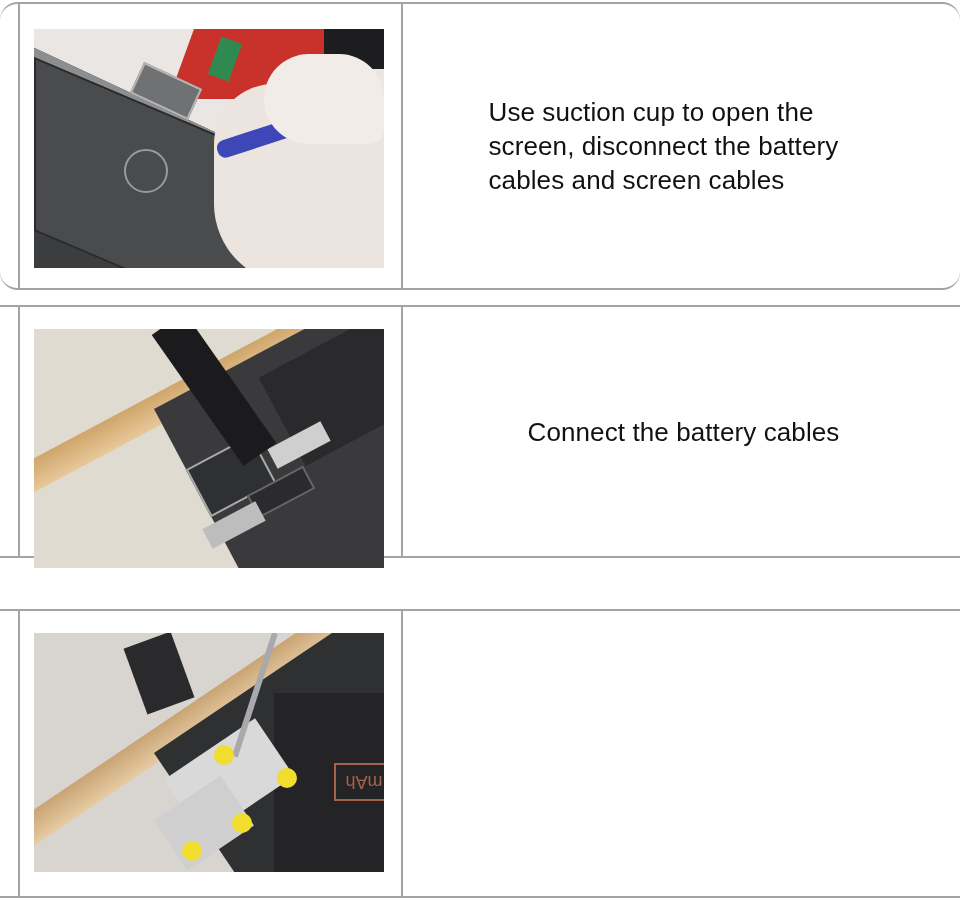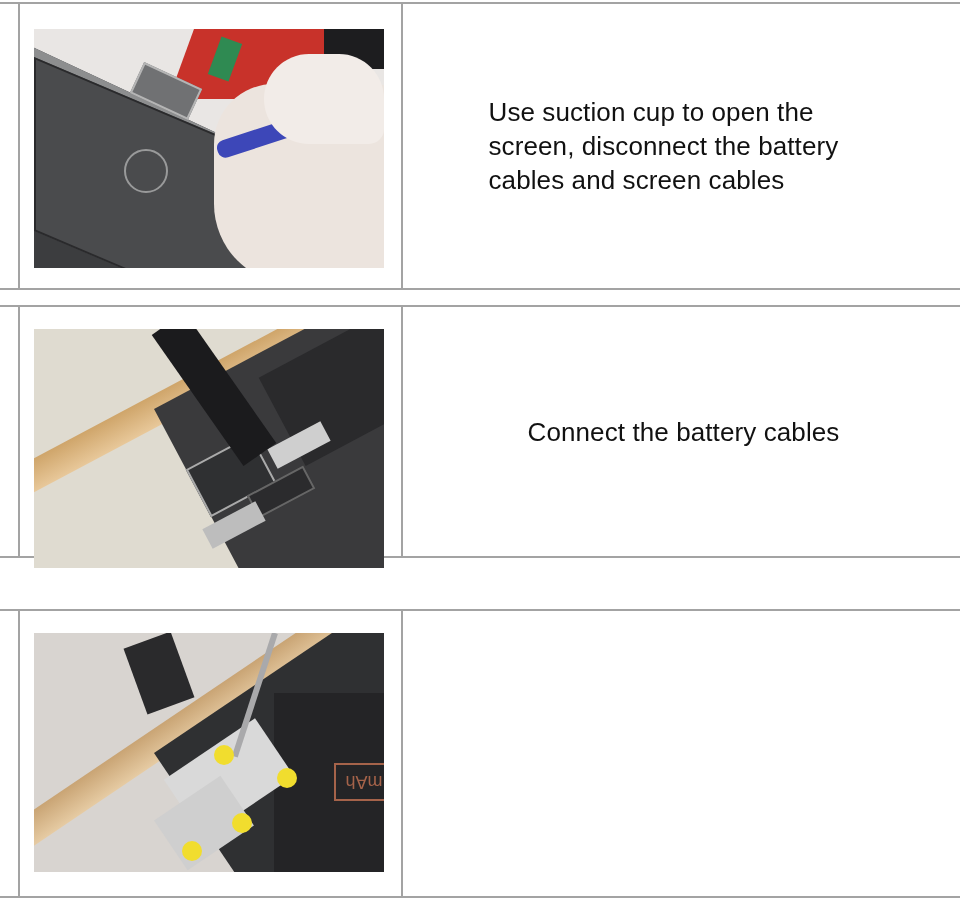--- a/index.html
+++ b/index.html
@@ -90,21 +90,21 @@
     .p3 .shield { left: 140px; top: 110px; width: 110px; height: 70px; background: #d9d9d9; transform: rotate(-34deg); }
     .p3 .shield2 { left: 130px; top: 160px; width: 80px; height: 60px; background: #cfcfcf; transform: rotate(-34deg); }
     .p3 .tabs { left: 100px; top: 5px; width: 50px; height: 70px; background: #2a2a2c; transform: rotate(-20deg); }
     .p3 .driver { left: 238px; top: 0; width: 6px; height: 130px; background: #a9a9ab; transform: rotate(18deg); transform-origin: top; }
     .p3 .mah { left: 300px; top: 130px; width: 56px; height: 34px; border: 2px solid #a5634a; color: #a5634a; font-size: 18px; line-height: 34px; text-align: center; transform: rotate(180deg); }
     .p3 .dot { width: 20px; height: 20px; border-radius: 50%; background: #f1dd2e; }
   </style>
 </head>
 <body>
 
-<div class="step-table" style="top:2px; height:288px;">
+<div class="step-table" style="top:2px; height:288px;border-radius:18px;">
   <div class="vline left"></div>
   <div class="vline mid"></div>
   <div class="photo p1" style="top:25px;" title="Prying open phone screen with blue tool, battery visible">
     <div class="shape red"></div>
     <div class="shape green"></div>
     <div class="shape phone"></div>
     <div class="shape battery"></div>
     <div class="shape label"></div>
     <div class="shape bracket"></div>
     <div class="shape black"></div>

